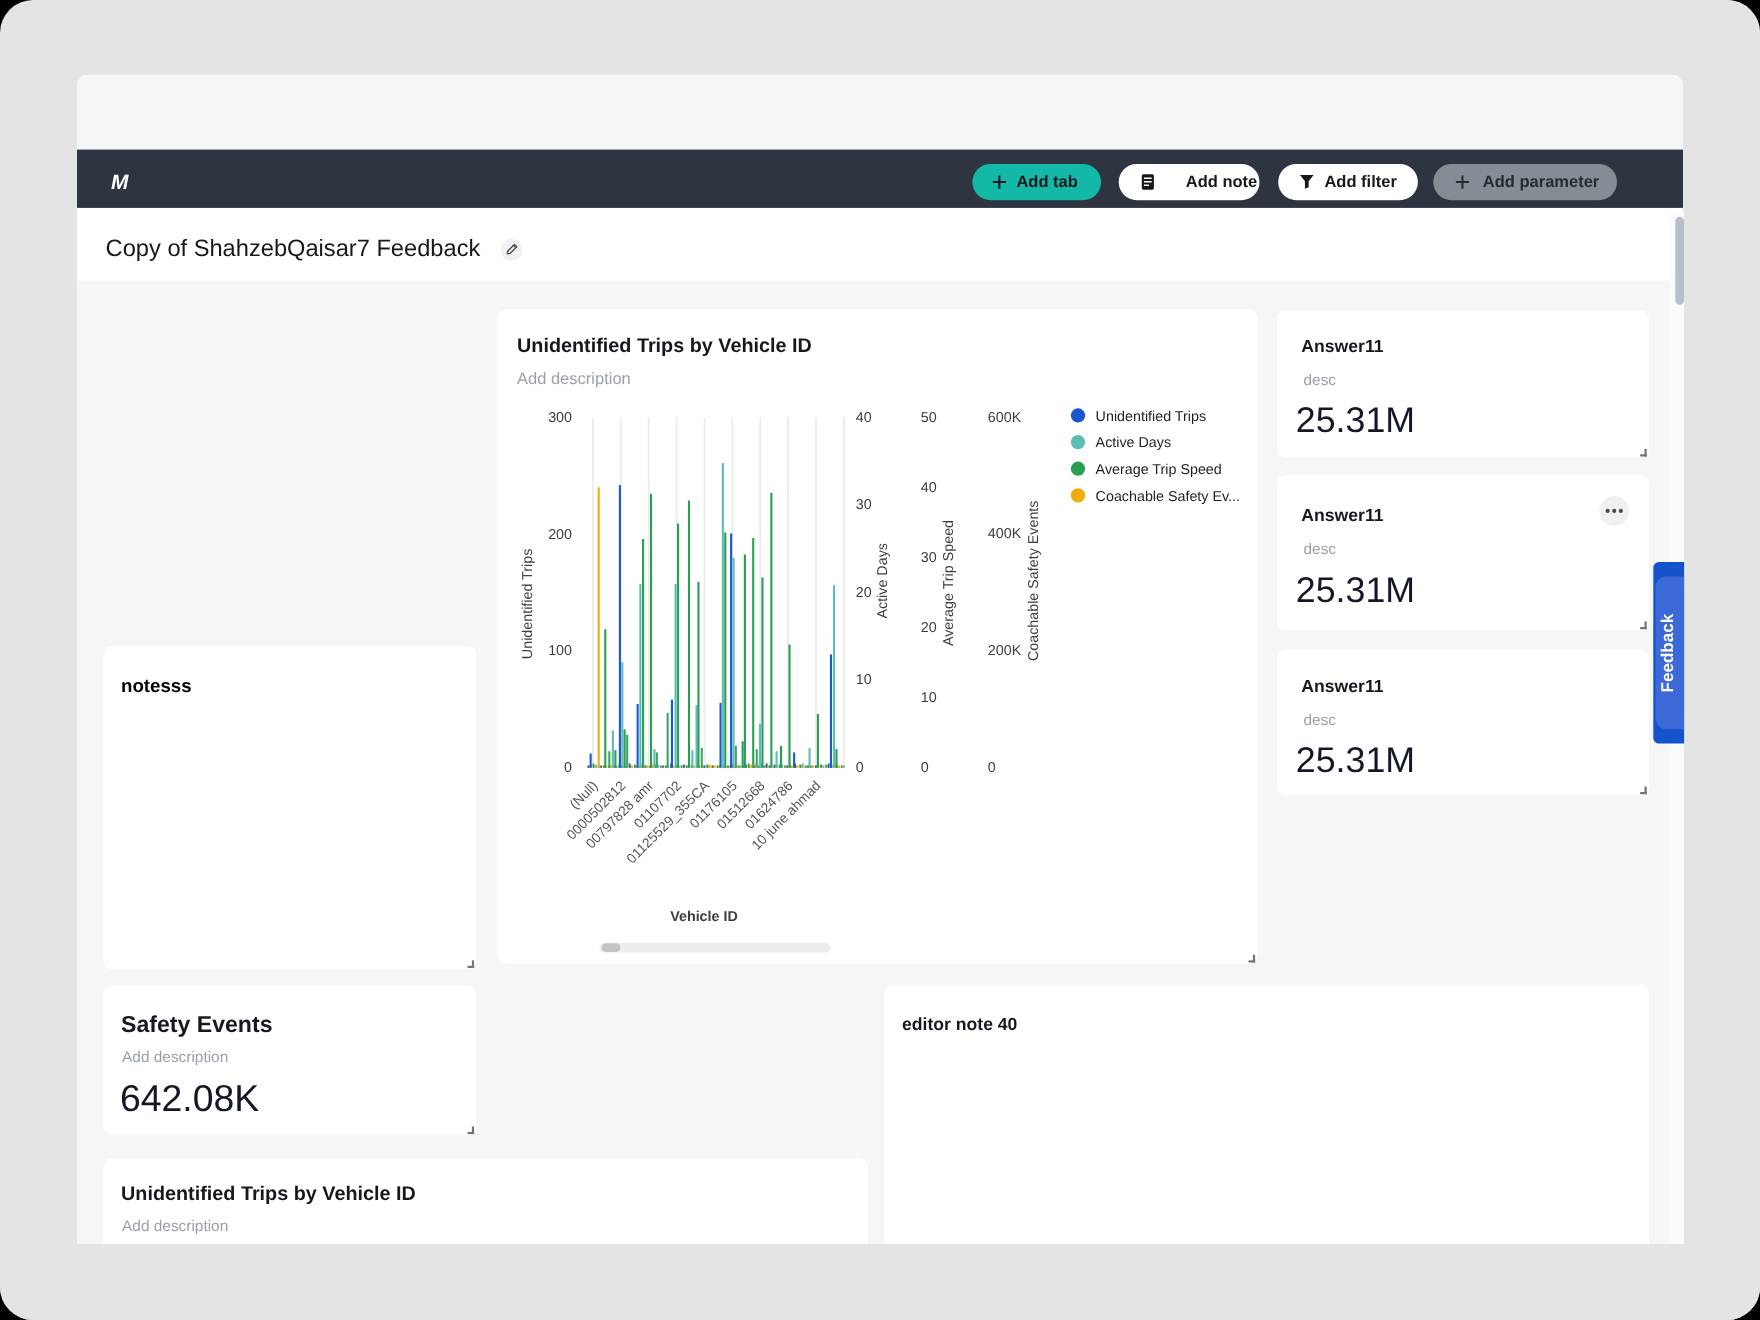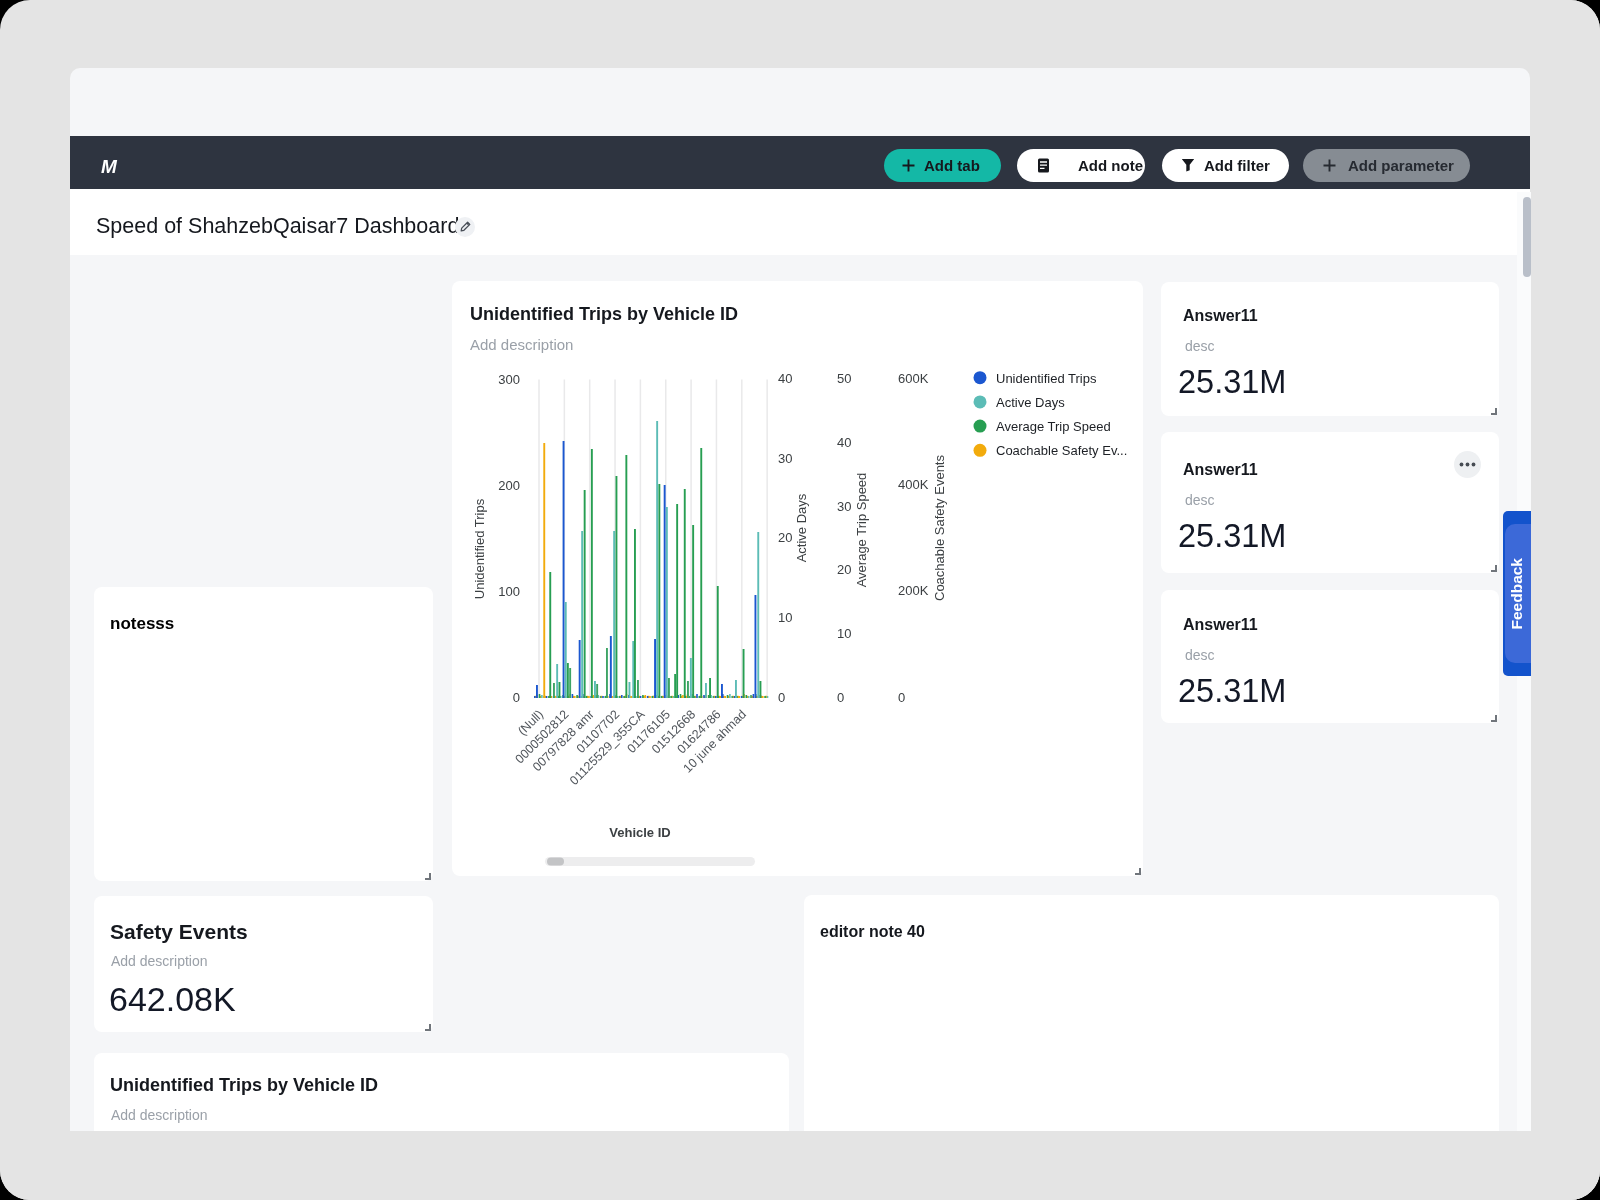--- a/index.html
+++ b/index.html
@@ -42,21 +42,21 @@
       </div>
       <div class="abs" style="left:1233px;top:12.5px;width:167px;height:33px;background:#868c93;border-radius:17px;font-size:15px;font-weight:bold;color:#262a31;">
         <svg class="abs" style="left:20px;top:10px;" width="13" height="13" viewBox="0 0 13 13">
             <path d="M6.5 0.5 V12.5 M0.5 6.5 H12.5" stroke="#262a31" stroke-width="1.9"></path>
           </svg>
         <span class="abs" style="left:45px;top:8px;">Add parameter</span>
       </div>
     </div>
 
     <div class="abs" style="left:0;top:121px;width:1460px;height:66px;background:#fff;">
-      <div class="abs" style="left:26px;top:25px;font-size:21.5px;color:#15181e;">Speed of ShahzebQaisar7 Dashboard</div>
+      <div class="abs" style="left:26px;top:25px;font-size:21.5px;color:#15181e;">Copy of ShahzebQaisar7 Feedback</div>
       <div class="abs" style="left:385px;top:27.5px;width:20px;height:20px;border-radius:50%;background:#eff1f4;">
         <svg class="abs" style="left:4.5px;top:4.5px;" width="11" height="11" viewBox="0 0 11 11">
             <path d="M7.6 1.2 L9.8 3.4 L3.9 9.3 L1.2 9.8 L1.7 7.1 Z" fill="none" stroke="#494f58" stroke-width="1.3" stroke-linejoin="round"></path>
             <path d="M6.7 2.1 L8.9 4.3" stroke="#494f58" stroke-width="1.1"></path>
           </svg>
       </div>
     </div>
   </div>
 
 

